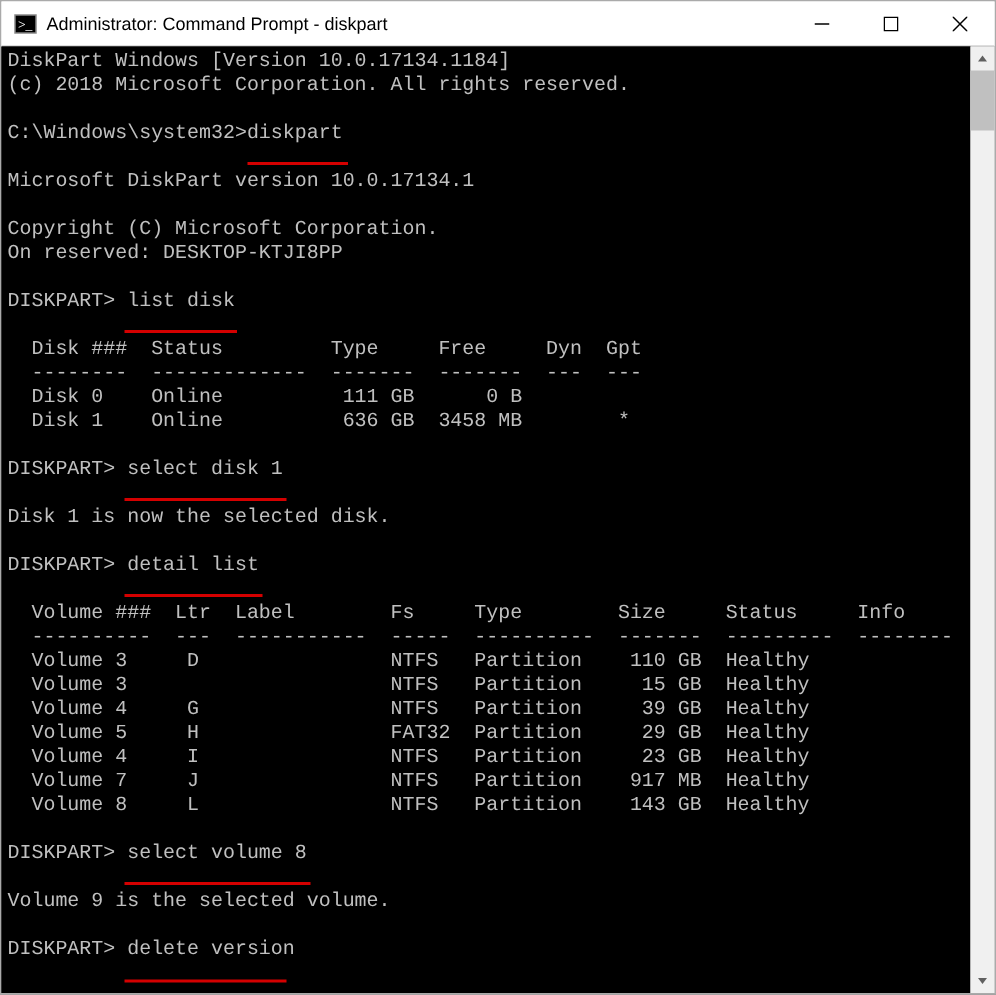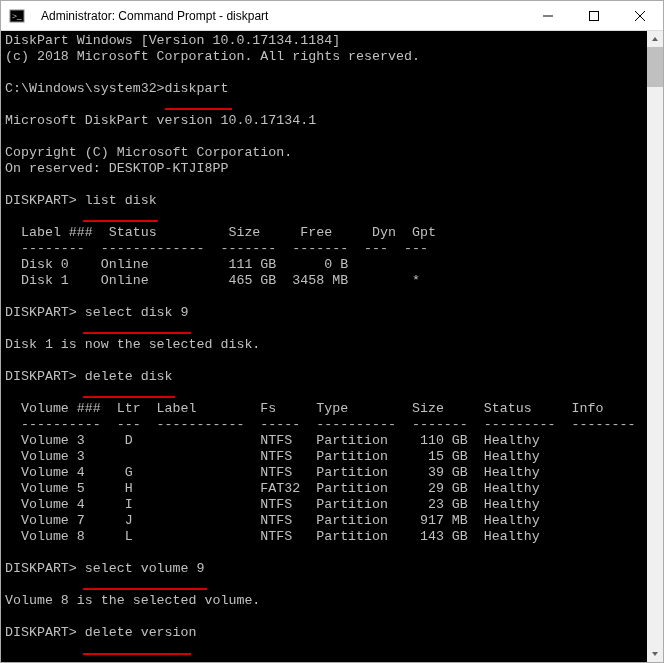--- a/index.html
+++ b/index.html
@@ -33,21 +33,20 @@
     .titlebar .icon {
       width: 16px;
       height: 16px;
       margin-right: 6px;
       display: inline-flex;
       align-items: center;
       justify-content: center;
     }
     .titlebar .title-text {
       flex: 1;
-      margin-left: 10px;
     }
     .win-controls {
       display: flex;
       height: 100%;
     }
     .win-btn {
       width: 46px;
       height: 100%;
       display: flex;
       align-items: center;
@@ -146,44 +145,44 @@
 
 <span>C:\Windows\system32&gt;</span><span>diskpart</span>
 
 <span>Microsoft DiskPart version 10.0.17134.1</span>
 
 <span>Copyright (C) Microsoft Corporation.</span>
 <span>On reserved: DESKTOP-KTJI8PP</span>
 
 <span>DISKPART&gt; </span><span>list disk</span>
 
-<span>  Label ###  Status         Size     Free     Dyn  Gpt</span>
+<span>  Disk ###  Status         Type     Free     Dyn  Gpt</span>
 <span>  --------  -------------  -------  -------  ---  ---</span>
 <span>  Disk 0    Online          111 GB      0 B</span>
-<span>  Disk 1    Online          465 GB  3458 MB        *</span>
-
-<span>DISKPART&gt; </span><span>select disk 9</span>
+<span>  Disk 1    Online          636 GB  3458 MB        *</span>
+
+<span>DISKPART&gt; </span><span>select disk 1</span>
 
 <span>Disk 1 is now the selected disk.</span>
 
-<span>DISKPART&gt; </span><span>delete disk</span>
+<span>DISKPART&gt; </span><span>detail list</span>
 
 <span>  Volume ###  Ltr  Label        Fs     Type        Size     Status     Info</span>
 <span>  ----------  ---  -----------  -----  ----------  -------  ---------  --------</span>
 <span>  Volume 3     D                NTFS   Partition    110 GB  Healthy</span>
 <span>  Volume 3                      NTFS   Partition     15 GB  Healthy</span>
 <span>  Volume 4     G                NTFS   Partition     39 GB  Healthy</span>
 <span>  Volume 5     H                FAT32  Partition     29 GB  Healthy</span>
 <span>  Volume 4     I                NTFS   Partition     23 GB  Healthy</span>
 <span>  Volume 7     J                NTFS   Partition    917 MB  Healthy</span>
 <span>  Volume 8     L                NTFS   Partition    143 GB  Healthy</span>
 
-<span>DISKPART&gt; </span><span>select volume 9</span>
-
-<span>Volume 8 is the selected volume.</span>
+<span>DISKPART&gt; </span><span>select volume 8</span>
+
+<span>Volume 9 is the selected volume.</span>
 
 <span>DISKPART&gt; </span><span>delete version</span></div>
 
     <div class="scrollbar">
       <div class="sb-btn">
         <svg width="8" height="8">
             <polygon points="4,2 7,6 1,6" fill="#606060"></polygon>
           </svg>
       </div>
       <div class="sb-track">

